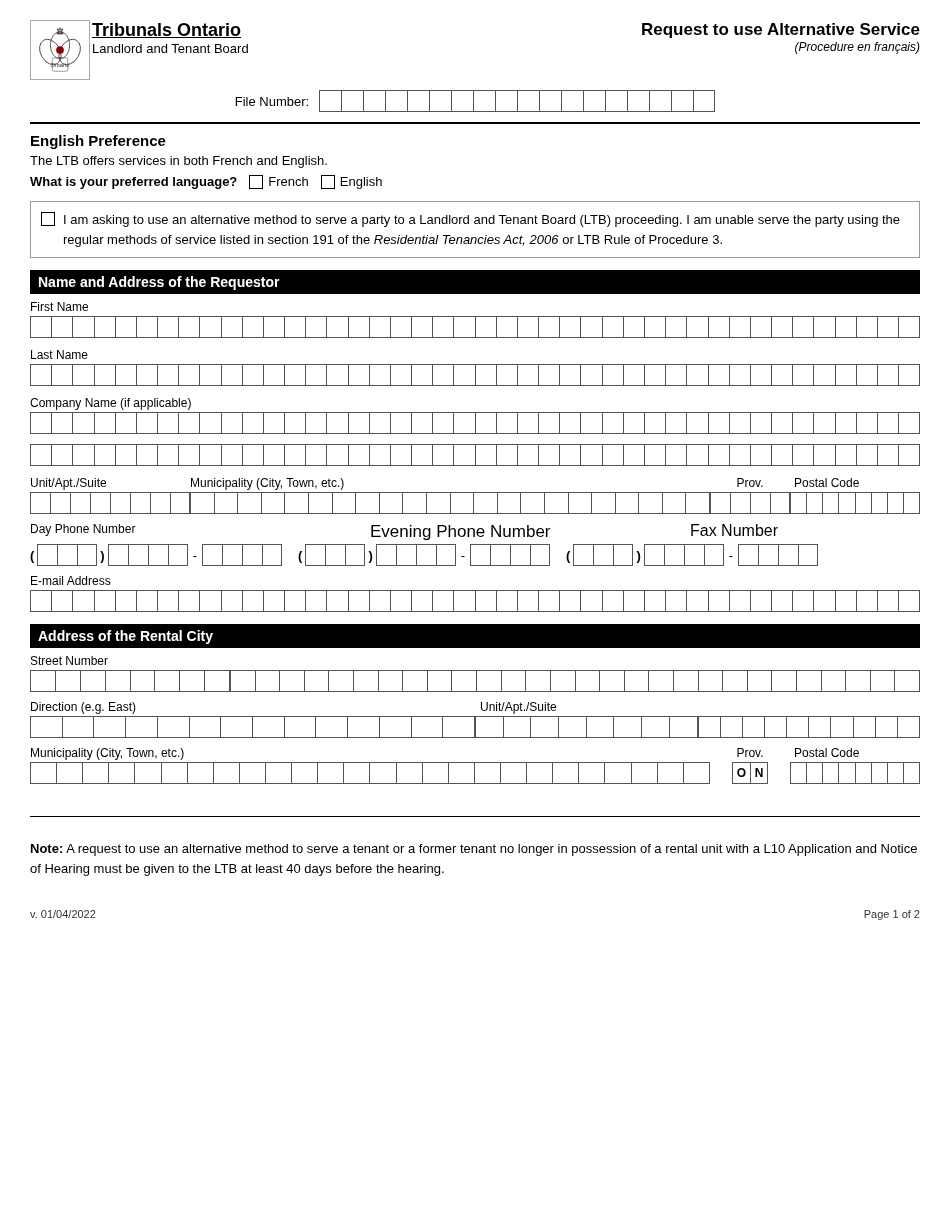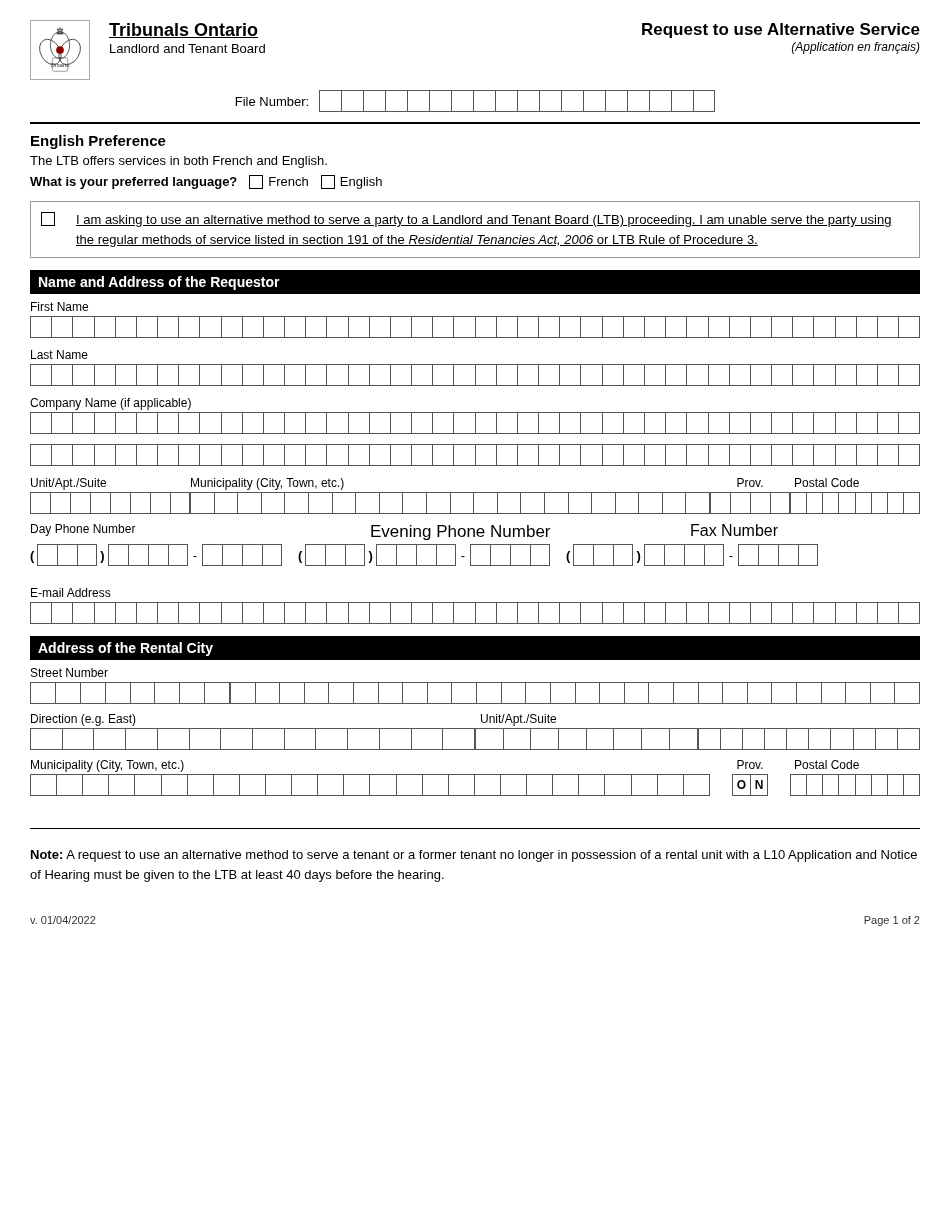--- a/index.html
+++ b/index.html
@@ -16,21 +16,21 @@
     
     .header {
       display: flex;
       justify-content: space-between;
       align-items: flex-start;
       margin-bottom: 10px;
     }
     .header-left {
       display: flex;
       align-items: flex-start;
-      gap: 19px;
+      gap: 2px;
     }
     .logo-box {
       width: 60px;
       height: 60px;
       border: 1px solid #aaa;
       display: flex;
       align-items: center;
       justify-content: center;
       font-size: 8px;
       text-align: center;
@@ -144,22 +144,21 @@
 
     
     .alt-service-stmt {
       border: 1px solid #999;
       padding: 8px 10px;
       margin: 12px 0;
       font-size: 13px;
       line-height: 1.5;
       display: flex;
       align-items: flex-start;
-      gap: 21px;
-      text-decoration: underline;
+      gap: 8px;
     }
     .alt-service-stmt .checkbox-box {
       margin-top: 2px;
       flex-shrink: 0;
     }
     .alt-service-text em {
       font-style: italic;
     }
 
     
@@ -180,38 +179,38 @@
       border: 1px solid #555;
       border-right: none;
       flex: 1;
     }
     .input-cell:last-child {
       border-right: 1px solid #555;
     }
 
     
     .phone-section {
-      margin-bottom: 20px;
+      margin-bottom: 8px;
     }
     .phone-paren {
       font-size: 13px;
       font-weight: bold;
     }
     .phone-dash {
       font-size: 13px;
       padding: 0 2px;
     }
 
     
     .note-section {
       margin-top: 32px;
       font-size: 13px;
       line-height: 1.5;
       border-top: 1px solid #000;
-      padding-top: 16px;
+      padding-top: 22px;
     }
 
     
     .footer {
       display: flex;
       justify-content: space-between;
       margin-top: 30px;
       font-size: 11px;
       color: #333;
     }
@@ -255,21 +254,21 @@
         <text x="30" y="48" text-anchor="middle" font-size="6" fill="#333">Ontario</text>
       </svg>
     </div>
     <div class="header-org">
       <span class="org-title">Tribunals Ontario</span>
       <span class="org-subtitle">Landlord and Tenant Board</span>
     </div>
   </div>
   <div class="header-right">
     <div class="form-title">Request to use Alternative Service</div>
-    <div class="form-subtitle">(Application en français)</div>
+    <div class="form-subtitle">(Procedure en français)</div>
   </div>
 </div>
 
 <div class="file-number-row">
   <span class="file-number-label">File Number:</span>
   <div class="file-number-boxes">
     <div class="file-box"></div>
     <div class="file-box"></div>
     <div class="file-box"></div>
     <div class="file-box"></div>

